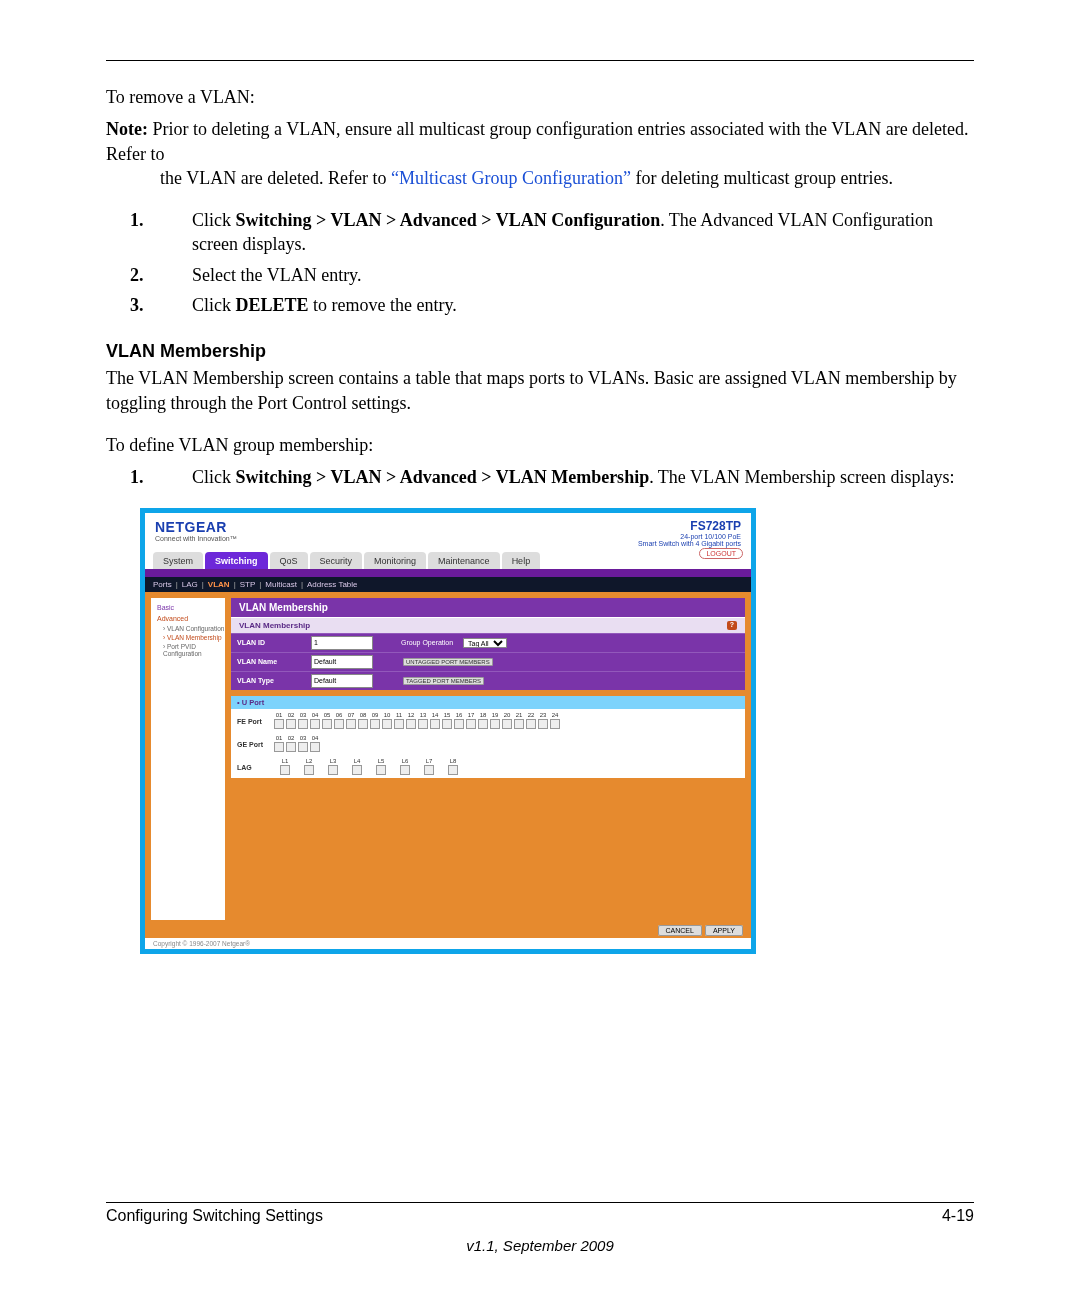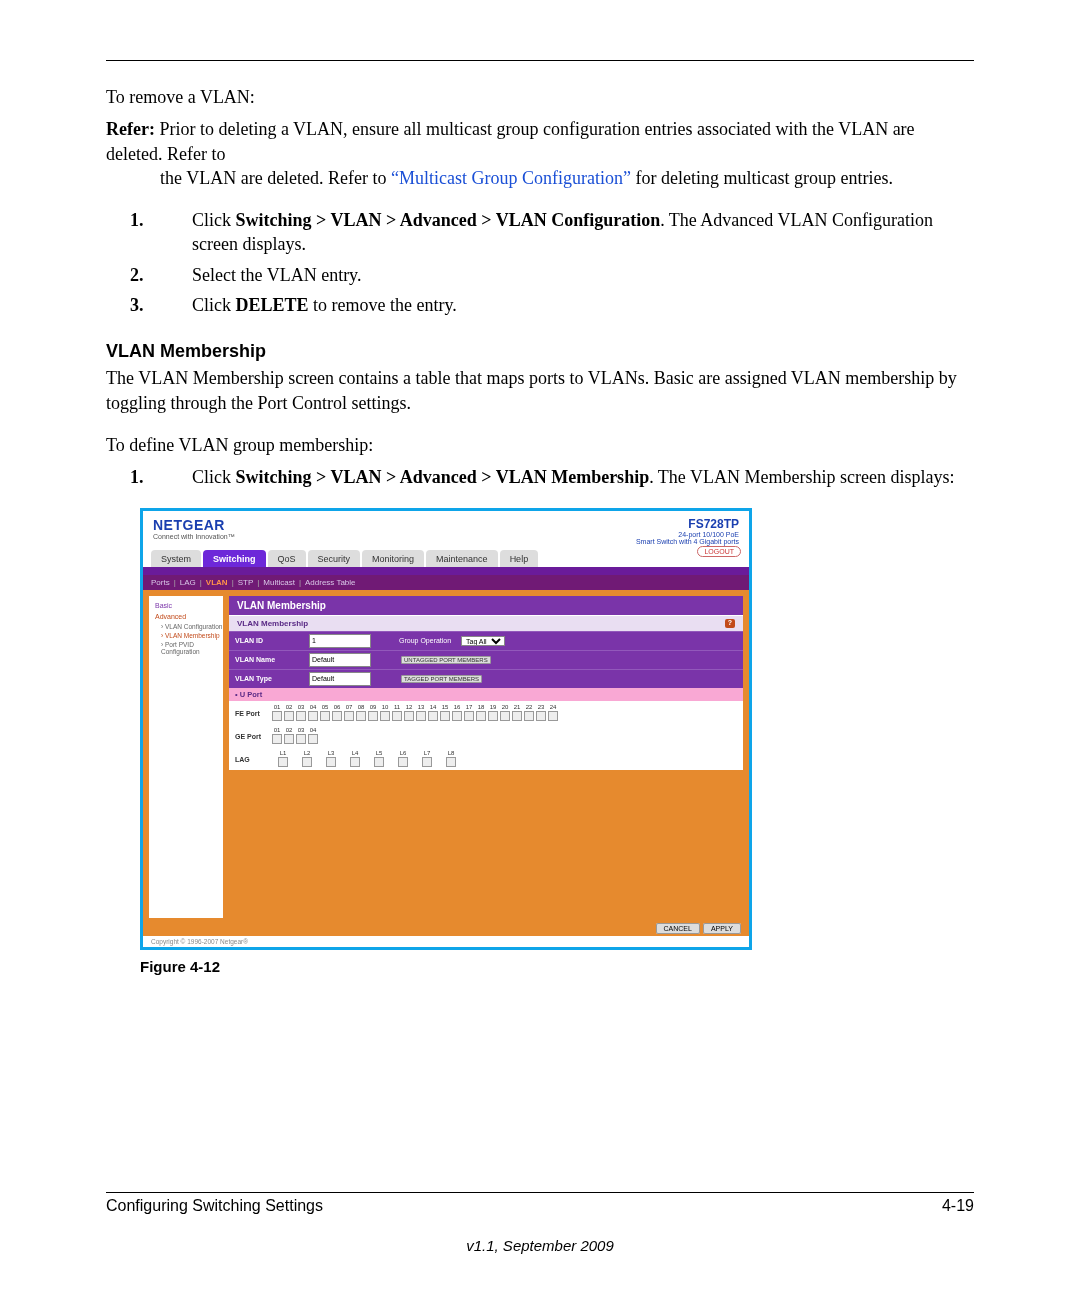--- a/index.html
+++ b/index.html
@@ -48,21 +48,21 @@
   .figure-caption {
     font-family: Arial, Helvetica, sans-serif;
     font-weight: bold;
     font-size: 15px;
     margin: 8px 0 0 34px;
   }
 
   
   .shot {
     width: 606px;
-    border: 3px solid #0ea5e9;
+    border: 5px solid #0ea5e9;
     font-family: Arial, Helvetica, sans-serif;
     font-size: 9px;
     background: #fff;
   }
   .shot-top {
     display: flex;
     justify-content: space-between;
     padding: 6px 10px 4px 10px;
   }
   .ng-logo { color: #1a3fb0; font-weight: bold; font-size: 14px; letter-spacing: 0.5px; }
@@ -84,21 +84,21 @@
     border-radius: 4px 4px 0 0;
     margin-right: 2px;
   }
   .tab.active { background: #6d28d9; color: #fff; font-weight: bold; }
   .tabbar .logout {
     position: absolute; right: 8px; bottom: 10px;
     font-size: 7px; color: #c33; border: 1px solid #c66;
     border-radius: 8px; padding: 1px 6px;
   }
   .subbar {
-    background: #701a75;
+    background: #0f172a;
     color: #fff;
     font-size: 8px;
     padding: 3px 8px;
   }
   .subbar span { color: #d9c8e8; margin-right: 2px; }
   .subbar span.sel { color: #ff934a; font-weight: bold; }
   .subbar .sep { color: #aaa; padding: 0 2px; }
 
   .body-area {
     display: flex;
@@ -138,22 +138,22 @@
   .cfg-row input, .cfg-row select {
     font-size: 7px; height: 10px; border: 1px solid #888; background:#fff;
   }
   .cfg-row .mid { width: 56px; margin-right: 28px; }
   .cfg-row .op  { width: 56px; margin-right: 6px; }
   .micro-btn {
     font-size: 6px; color: #333; background: #ddd;
     border: 1px solid #999; padding: 0 2px; border-radius:1px; margin-left:2px;
   }
   .grp .strip {
-    background: #f9a8d4; color: #5a2a86; font-weight: bold;
-    font-size: 7.5px; padding: 2px 6px; 
+    background: #7dd3fc; color: #5a2a86; font-weight: bold;
+    font-size: 7.5px; padding: 2px 6px; margin-top: 6px;
   }
   .port-row {
     display: flex; align-items: flex-start; background: #fff;
     padding: 3px 6px; font-size: 7px; color: #333; flex-wrap: nowrap;
   }
   .port-row .plabel { width: 36px; font-weight: bold; padding-top: 6px; }
   .ports { display: flex; }
   .pcell { width: 12.0px; text-align: center; }
   .pnum  { font-size: 6px; line-height: 1; display:block; }
   .pbox  {
@@ -177,34 +177,34 @@
   .page-footer {
     position: absolute; left: 106px; right: 106px; bottom: 42px;
   }
   .page-footer .rule2 { border: none; border-top: 1.5px solid #000; margin:0 0 4px 0; }
   .page-footer .row {
     display: flex; justify-content: space-between;
     font-family: Arial, Helvetica, sans-serif; font-size: 16px;
   }
   .page-footer .ver {
     text-align: center; font-style: italic;
-    font-family: Arial, Helvetica, sans-serif; font-size: 15px; margin-top: 22px;
+    font-family: Arial, Helvetica, sans-serif; font-size: 15px; margin-top: 12px;
   }
 </style>
 </head>
 <body>
 
 <div class="page">
 
   <hr class="rule">
 
   <p>To remove a VLAN:</p>
 
   <p>
-    <span class="bold">Refer:</span><span> Prior to deleting a VLAN, ensure all multicast group configuration entries associated with the VLAN are deleted. Refer to </span><br>
+    <span class="bold">Note:</span><span> Prior to deleting a VLAN, ensure all multicast group configuration entries associated with the VLAN are deleted. Refer to </span><br>
     <span class="note-indent">
       <span>the VLAN are deleted. Refer to </span>
       <span class="link">“Multicast Group Configuration”</span>
       <span> for deleting multicast group entries.</span>
     </span>
   </p>
 
   <div style="height:10px"></div>
 
   <div class="ol" id="remove-steps">
@@ -457,21 +457,20 @@
                 </div>
               </div>
             </div>
         </div>
       </div>
 
       <div class="footer-bar" id="footer-buttons"><span class="btn">CANCEL</span><span class="btn">APPLY</span></div>
       <div class="copyright">Copyright © 1996-2007 Netgear®</div>
     </div>
   </div>
-  <div class="figure-caption">Figure 4-12</div>
 
   <div class="page-footer">
     <hr class="rule2">
     <div class="row">
       <span>Configuring Switching Settings</span>
       <span>4-19</span>
     </div>
     <div class="ver">v1.1, September 2009</div>
   </div>
 

